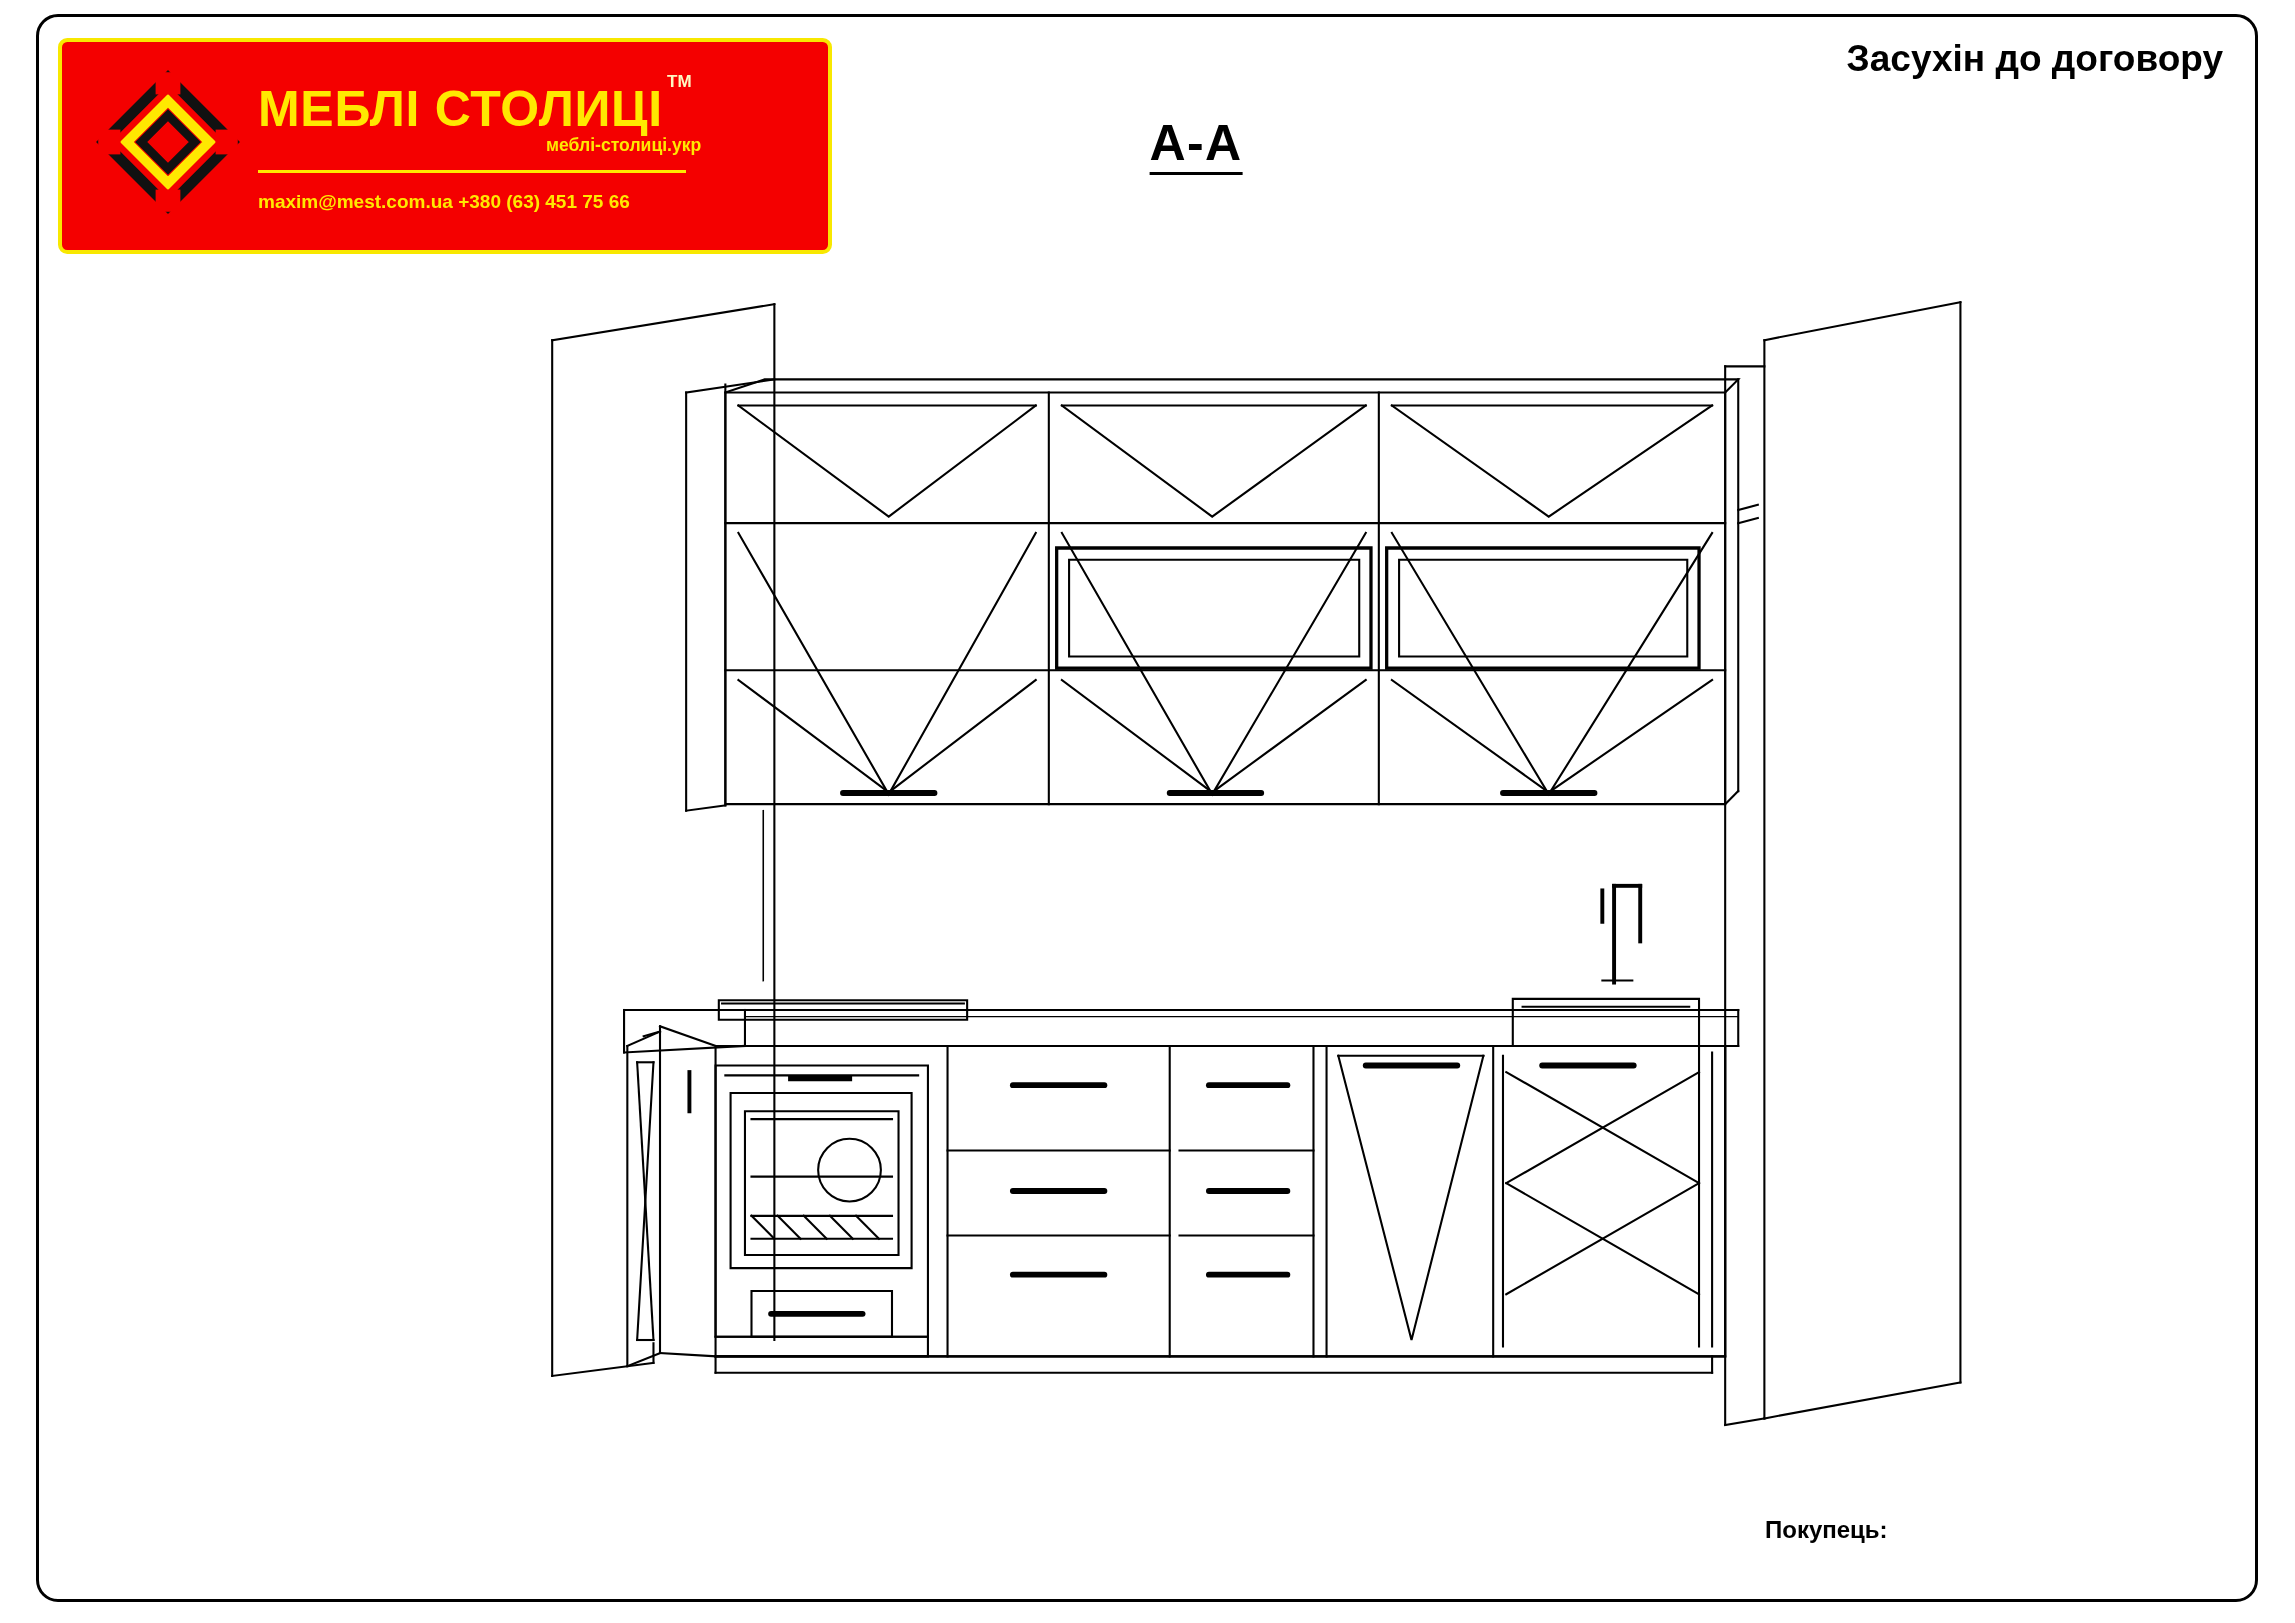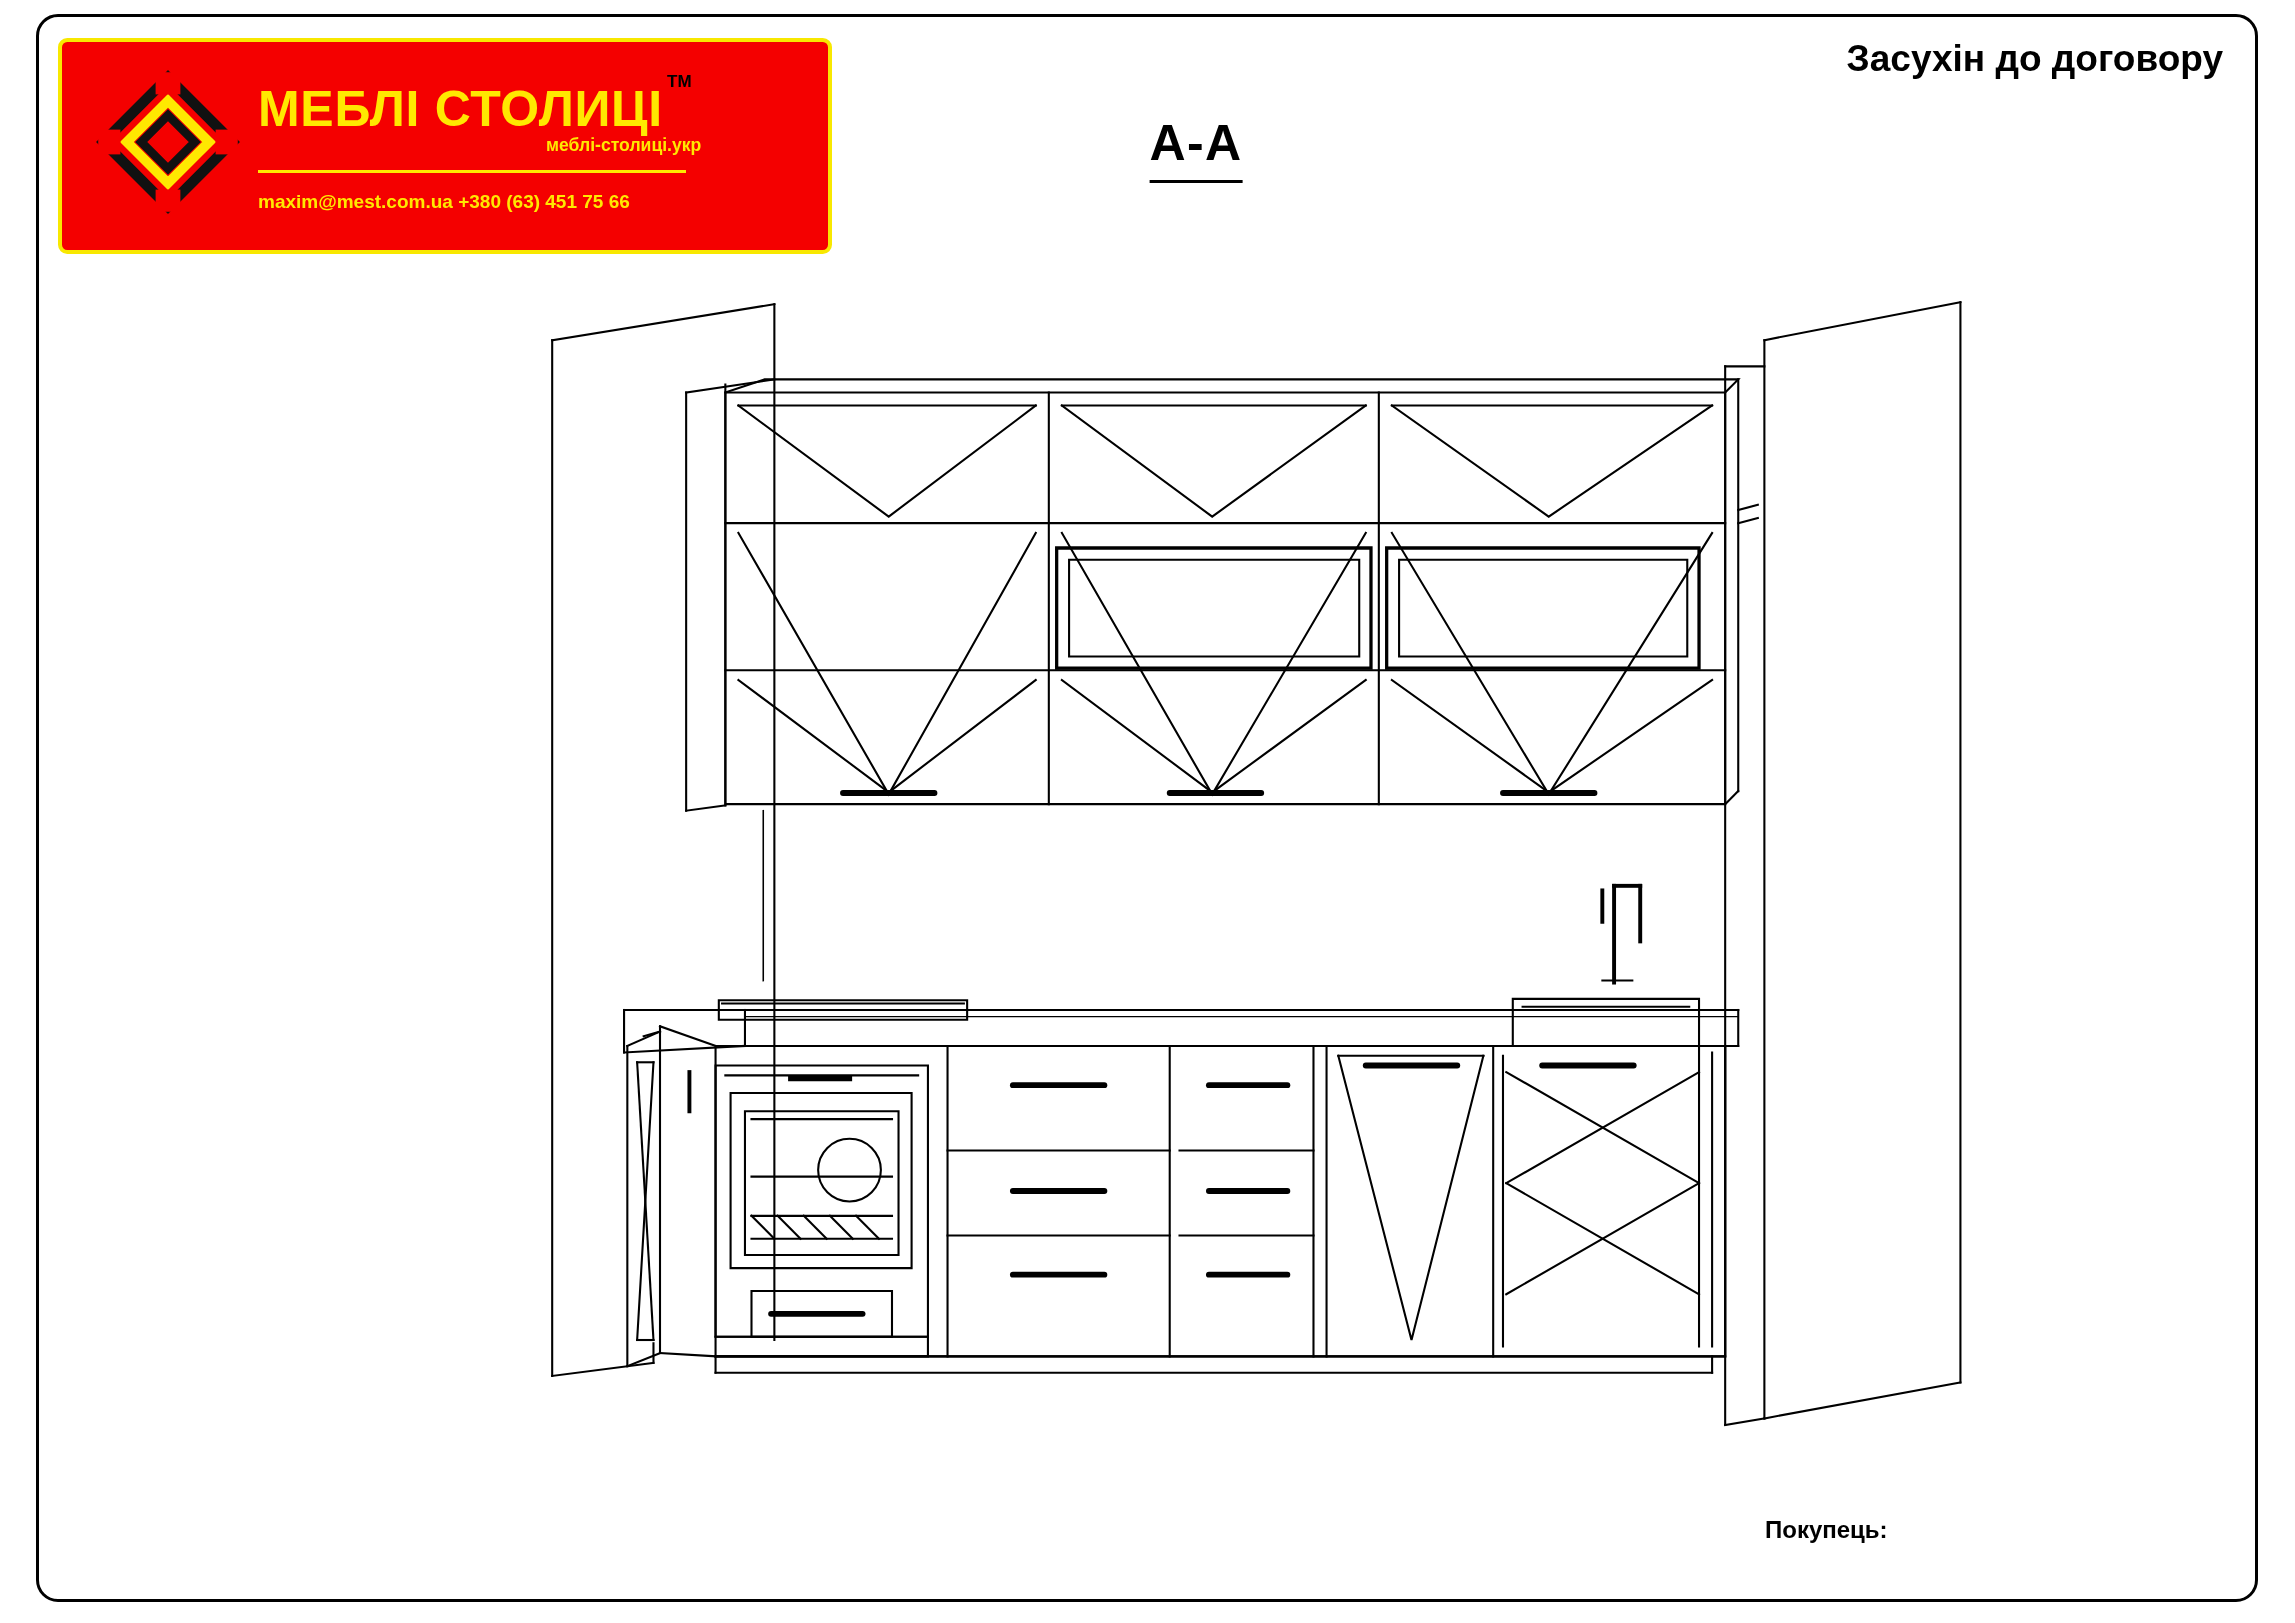--- a/index.html
+++ b/index.html
@@ -40,21 +40,21 @@
   .logo-text{
     position:absolute;left:196px;top:38px;
     color:#ffe800;
     font-weight:bold;
     font-size:50px;
     letter-spacing:0.7px;
     white-space:nowrap;
   }
   .logo-tm{
     position:absolute;left:605px;top:30px;
-    color:#000000;font-size:17px;font-weight:bold;
+    color:#fef9c3;font-size:17px;font-weight:bold;
   }
   .logo-sub{
     position:absolute;left:484px;top:93px;
     color:#ffe800;font-size:17.6px;font-weight:bold;white-space:nowrap;
   }
   .logo-rule{
     position:absolute;left:196px;top:128px;width:428px;height:3.3px;background:#ffe800;
   }
   .logo-contacts{
     position:absolute;left:196px;top:149px;
@@ -66,21 +66,21 @@
     right:72px;top:38px;
     font-size:37px;font-weight:bold;color:#000;white-space:nowrap;
   }
   .section-title{
     position:absolute;
     left:1196px;top:114px;
     transform:translateX(-50%);
     font-size:50px;font-weight:bold;color:#000;
     letter-spacing:1.3px;
     border-bottom:3.9px solid #000;
-    padding-bottom:8px;
+    padding-bottom:0;
   }
   
   .footer-designer{
     position:absolute;
     left:987px;top:1515px;
     font-size:35px;font-weight:bold;color:#000;white-space:nowrap;
   }
   .footer-buyer{
     position:absolute;
     left:1765px;top:1516px;

